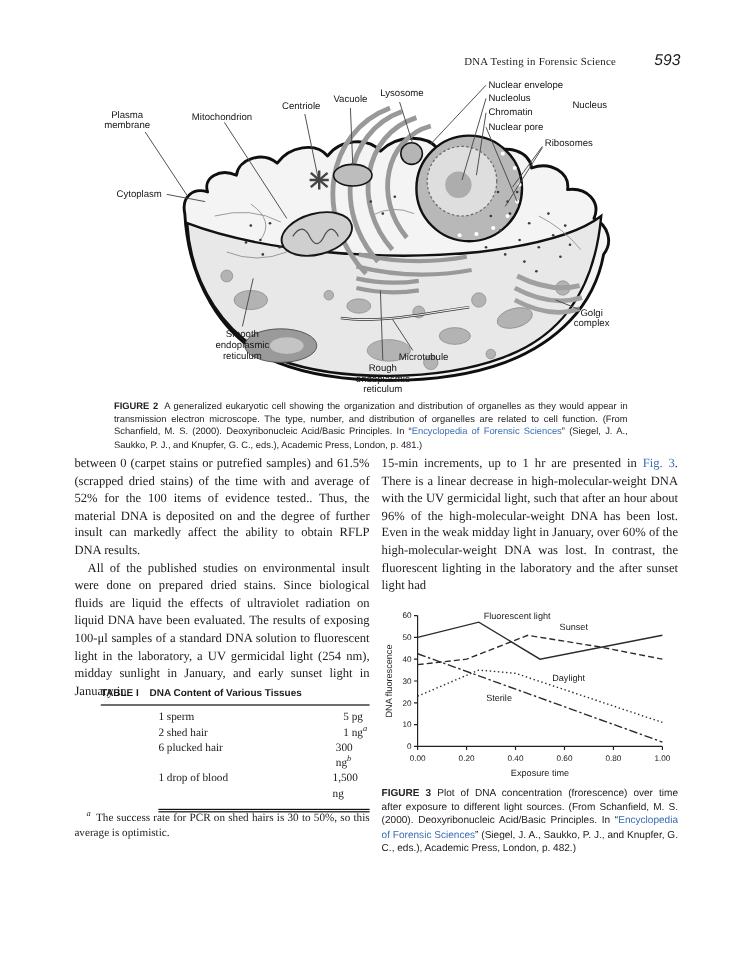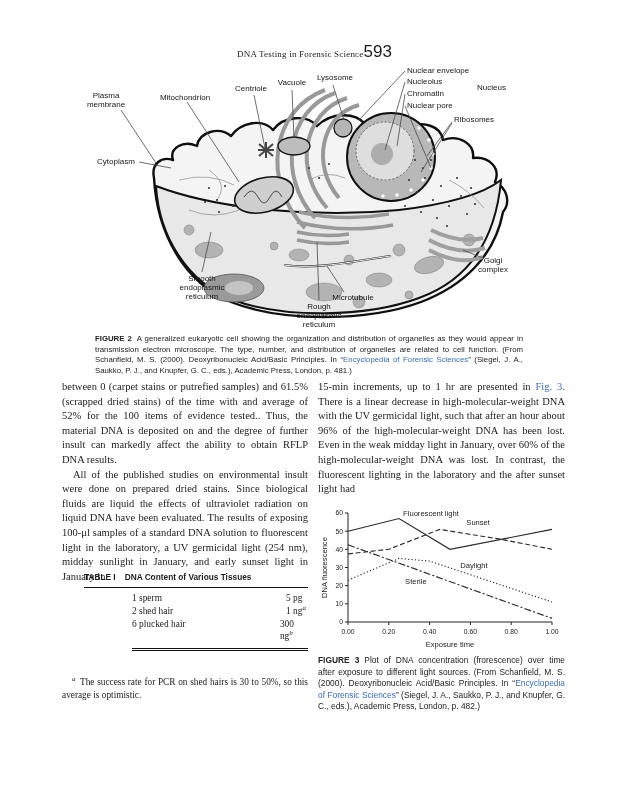--- a/index.html
+++ b/index.html
@@ -1,23 +1,23 @@
 <!DOCTYPE html>
 <html><head>
 <meta charset="utf-8">
 <style>
   html,body{margin:0;padding:0;}
   body{
     width:617px;height:800px;position:relative;overflow:hidden;
     background:#ffffff;color:#1c1c1c;
     font-family:"Liberation Serif", serif;
   }
-  .page-header{position:absolute;top:42px;left:62px;width:505px;display:flex;justify-content:center;align-items:baseline;}
+  .page-header{position:absolute;top:42px;left:62px;width:505px;display:flex;justify-content:flex-end;align-items:baseline;gap:32px;}
   .running-title{font-size:9px;letter-spacing:.2px;}
-  .page-number{font-family:"Liberation Sans",sans-serif;font-size:17px;}
+  .page-number{font-family:"Liberation Sans",sans-serif;font-size:13px;font-style:italic;}
 
   .figure2{position:absolute;top:60px;left:58px;width:502px;height:272px;margin:0;}
   .figure2 svg{display:block;width:100%;height:100%;}
   .f2-label{font:8px "Liberation Sans",sans-serif;fill:#161616;}
   .leader{stroke:#4a4a4a;stroke-width:.8;fill:none;}
 
   .fig-caption{font-family:"Liberation Sans",sans-serif;color:#222;text-align:justify;margin:0;}
   .fig2-caption{position:absolute;top:334px;left:95px;width:428px;font-size:7.8px;line-height:10.6px;}
   .fig3-caption{position:absolute;top:655px;left:318px;width:247px;font-size:8.4px;line-height:11.6px;}
   .cap-tag{font-weight:bold;margin-right:5px;}
@@ -241,20 +241,24 @@
         <span class="t-item">1 sperm</span>
         <span class="t-val">5 pg</span>
       </div>
       <div class="t-row">
         <span class="t-item">2 shed hair</span>
         <span class="t-val">1 ng<sup>a</sup></span>
       </div>
       <div class="t-row">
         <span class="t-item">6 plucked hair</span>
         <span class="t-val">300 ng<sup>b</sup></span>
+      </div>
+      <div class="t-row">
+        <span class="t-item">1 drop of blood</span>
+        <span class="t-val">1,500 ng</span>
       </div>
     </div>
 </div>
 <div class="t-notes">
     <p><sup class="fn-mark">a</sup> The success rate for PCR on shed hairs is 30 to 50%, so this average is optimistic.</p>
   </div>
 
 <figure class="figure3">
   <svg id="chart" viewBox="0 0 250 146" xmlns="http://www.w3.org/2000/svg">
       <path d="M 30,7 L 30,116 L 234,116" class="axis"></path>

